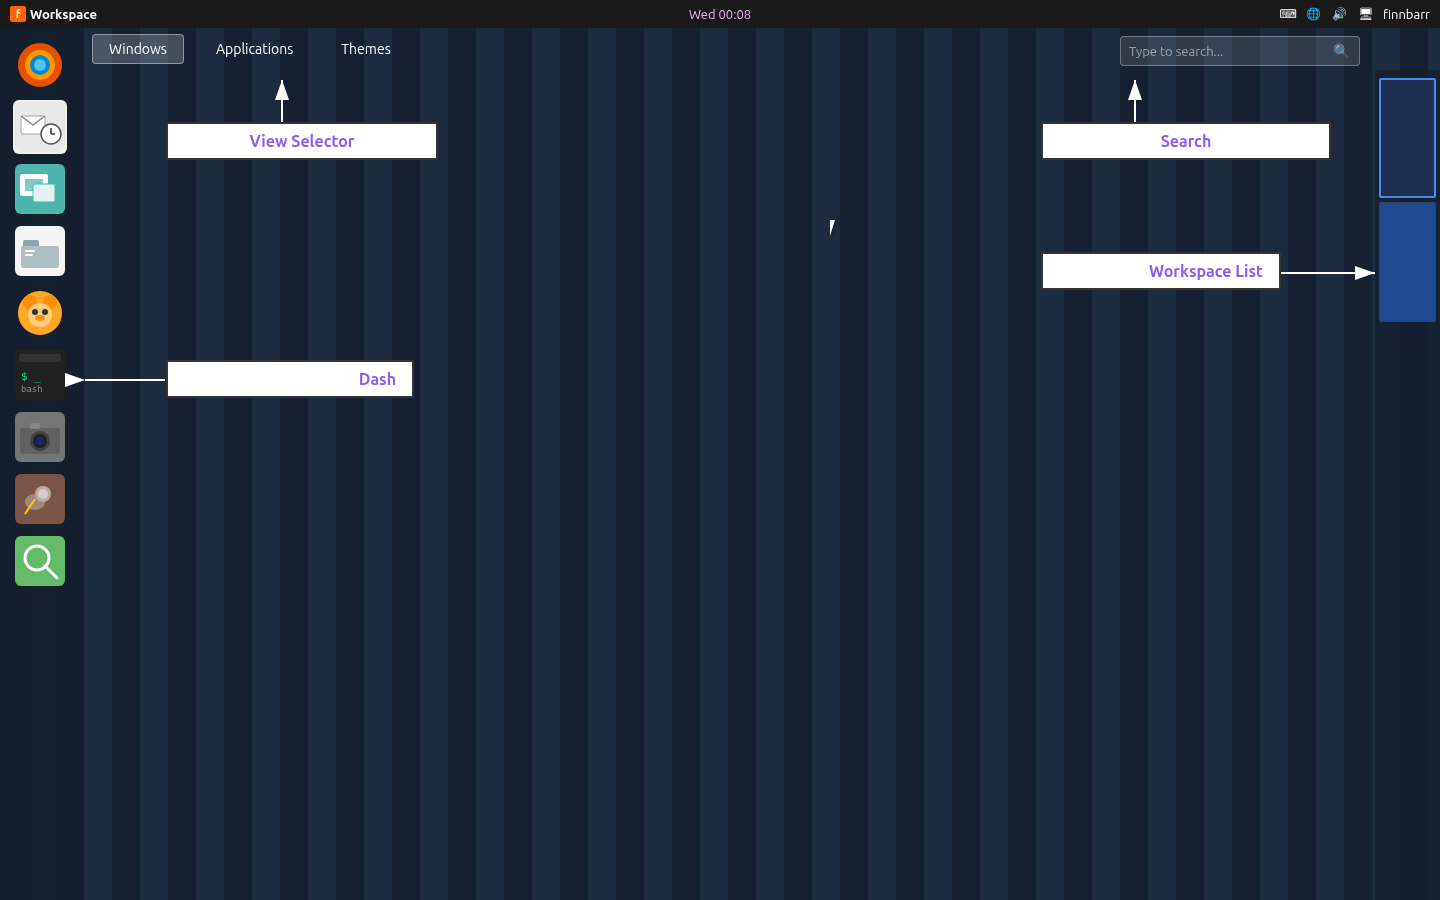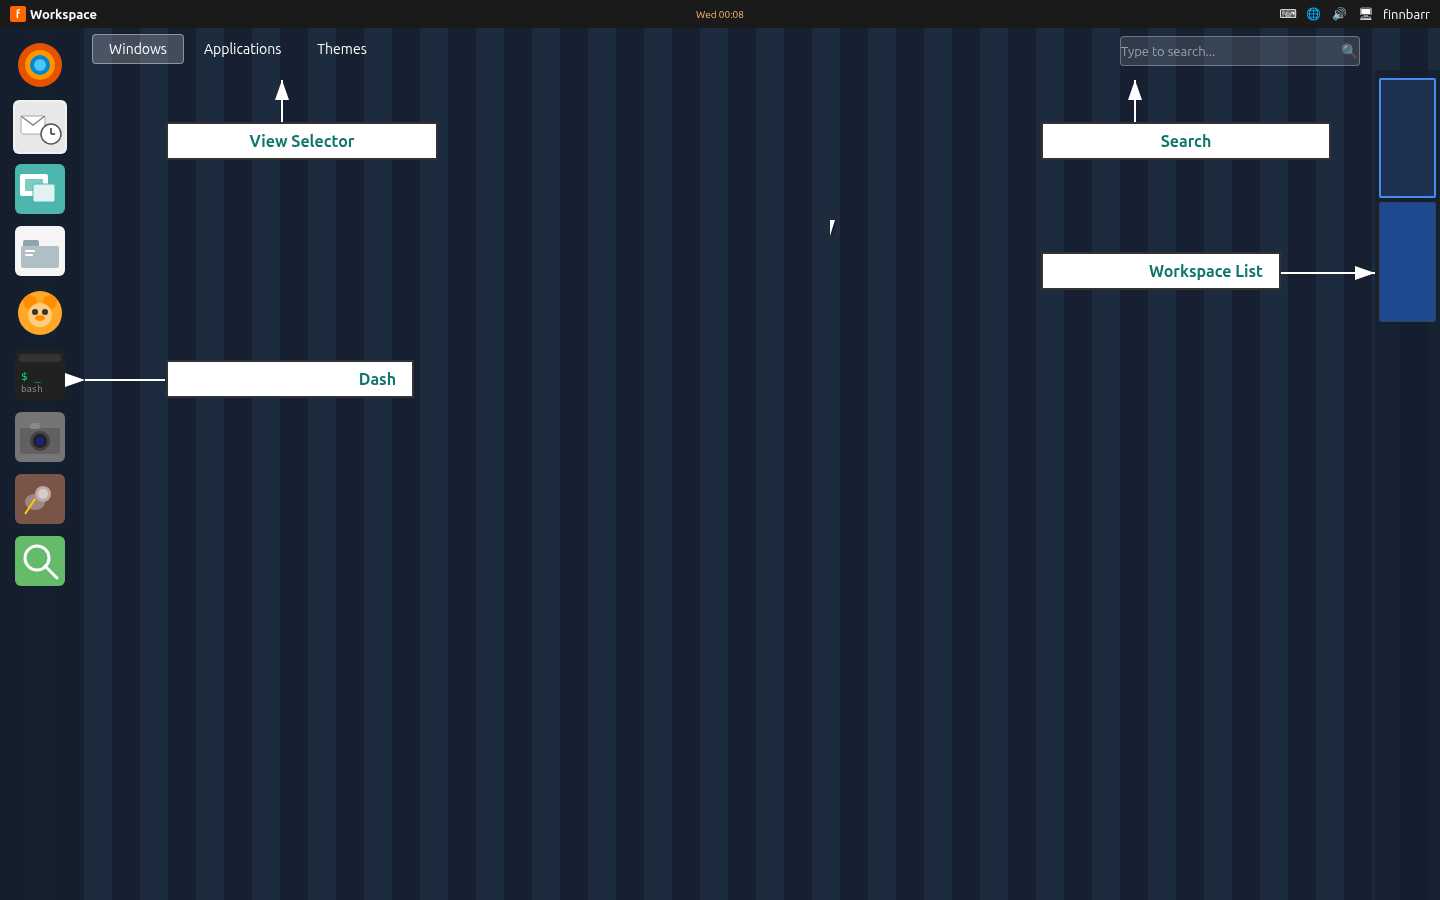--- a/index.html
+++ b/index.html
@@ -60,22 +60,22 @@
       justify-content: center;
       font-size: 10px;
       color: white;
       font-weight: bold;
     }
 
     .top-bar-clock {
       position: absolute;
       left: 50%;
       transform: translateX(-50%);
-      color: #fdba74;
-      font-size: 10px;
+      color: #f0abfc;
+      font-size: 13px;
     }
 
     .top-bar-right {
       margin-left: auto;
       display: flex;
       align-items: center;
       gap: 8px;
       padding-right: 10px;
       color: white;
       font-size: 13px;
@@ -124,21 +124,21 @@
     .gnome-panel {
       position: absolute;
       top: 28px;
       left: 80px;
       right: 0;
       height: 42px;
       display: flex;
       align-items: center;
       z-index: 50;
       padding: 0 12px;
-      gap: 4px;
+      gap: 16px;
     }
 
     .panel-tab {
       padding: 6px 16px;
       border-radius: 4px;
       color: white;
       font-size: 14px;
       cursor: pointer;
     }
 
@@ -153,21 +153,21 @@
       position: absolute;
       top: 36px;
       right: 80px;
       width: 240px;
       height: 30px;
       background: rgba(255,255,255,0.12);
       border: 1px solid rgba(255,255,255,0.3);
       border-radius: 4px;
       display: flex;
       align-items: center;
-      padding: 0 0;
+      padding: 0 8px;
       z-index: 60;
     }
 
     .search-box input {
       background: transparent;
       border: none;
       outline: none;
       color: rgba(255,255,255,0.7);
       font-size: 13px;
       flex: 1;
@@ -184,21 +184,21 @@
     }
 
     
     .annotation {
       position: absolute;
       background: white;
       border: 2px solid #333;
       padding: 8px 16px;
       font-size: 16px;
       font-weight: bold;
-      color: #0f766e;
+      color: #8b5cf6;
       white-space: nowrap;
       z-index: 80;
     }
 
     
     .arrows-layer {
       position: absolute;
       top: 0; left: 0;
       width: 1440px;
       height: 900px;

